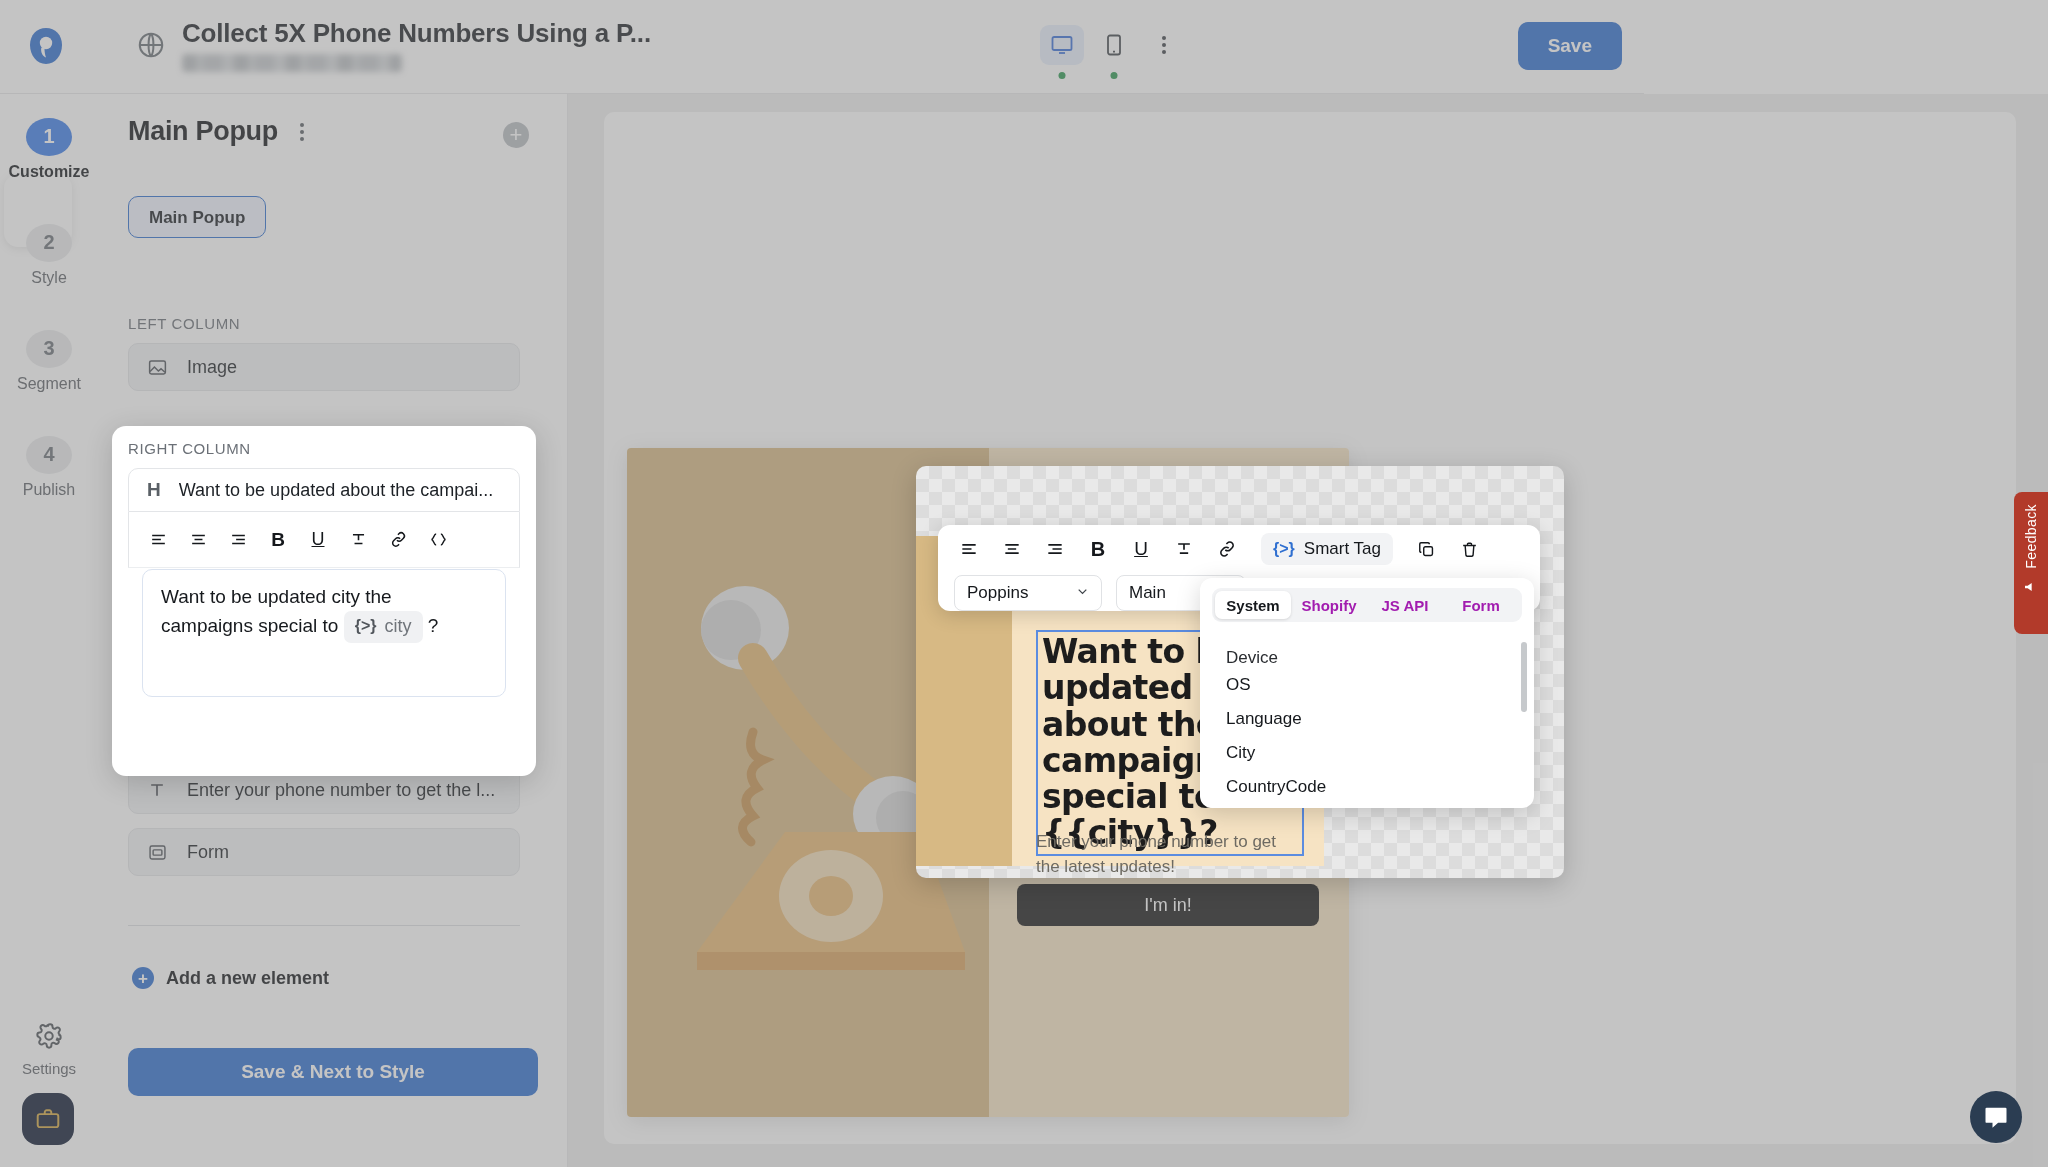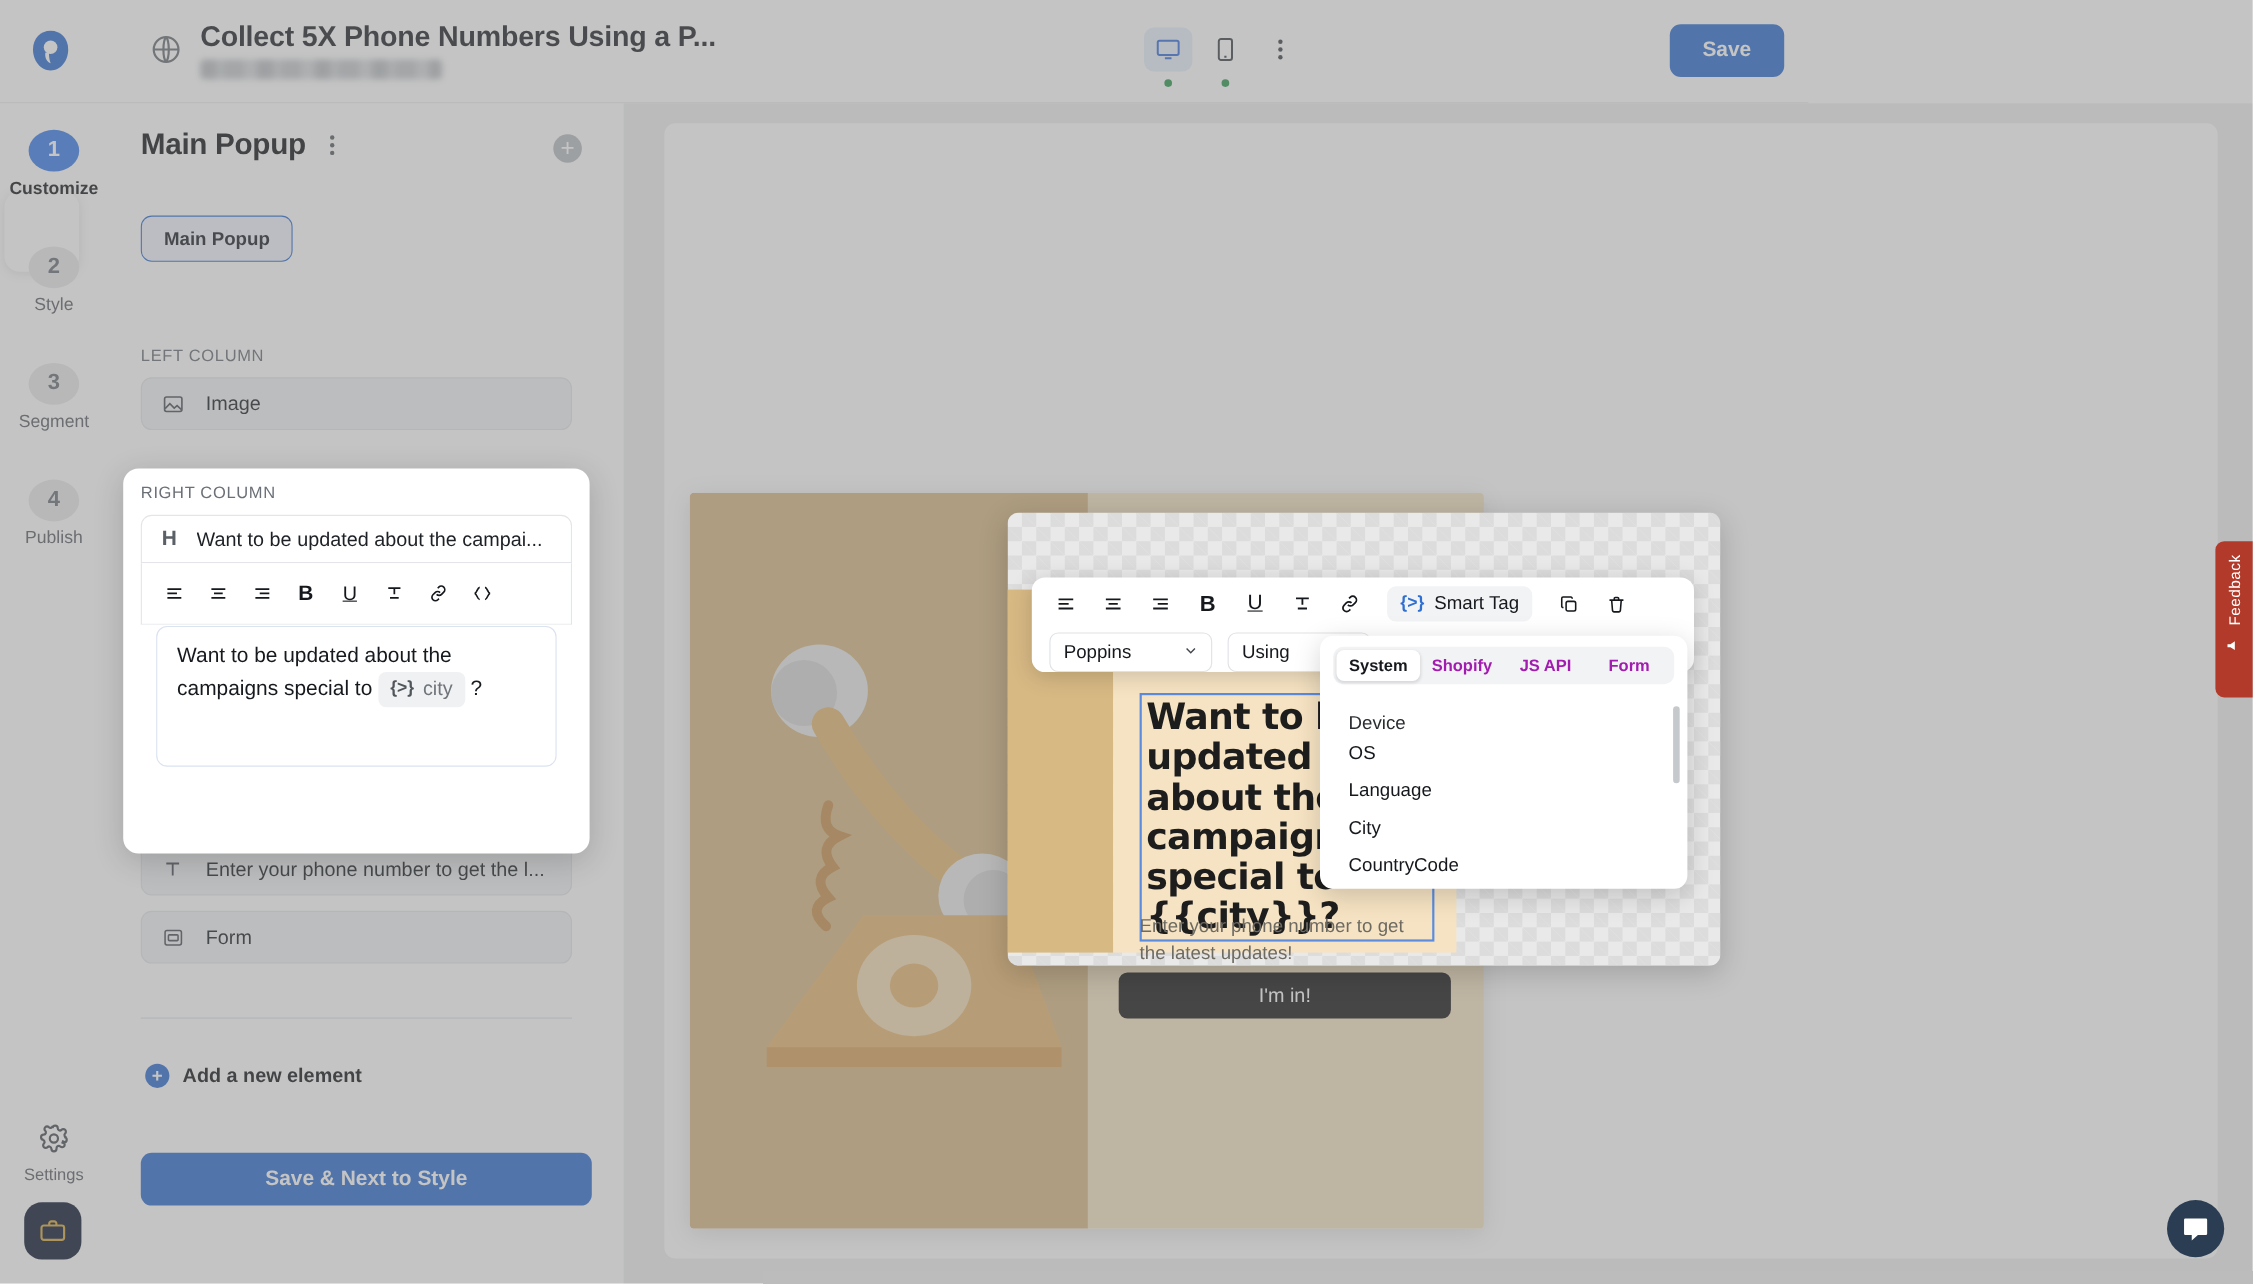--- a/index.html
+++ b/index.html
@@ -532,21 +532,21 @@
         </svg>
       </span>
       <span class="tb-ico">
         <svg width="19" height="19" viewBox="0 0 24 24" stroke="currentColor" stroke-width="1.9" fill="none">
           <path d="M9 5c-3 0-3 7-6 7 3 0 3 7 6 7M15 5c3 0 3 7 6 7-3 0-3 7-6 7"></path>
         </svg>
       </span>
     </div>
 
     <div class="edit-body">
-      <span>Want to be updated about the</span>
+      <span>Want to be updated city the</span>
       <span>campaigns special to</span>
       <span class="smart-pill">
         <span class="brace">{&gt;}</span>
         <span>city</span>
       </span>
       <span>?</span>
     </div>
   </div>
 
   <div class="editor-overlay">
@@ -606,21 +606,21 @@
     <div class="rt-row2">
       <div class="rt-select" style="width:148px;">
         <span>Poppins</span>
         <span>
           <svg width="13" height="13" viewBox="0 0 24 24" stroke="#41464c" stroke-width="2.4" fill="none">
               <path d="M5 8.5l7 7 7-7"></path>
             </svg>
         </span>
       </div>
       <div class="rt-select" style="width:130px;">
-        <span>Using</span>
+        <span>Main</span>
       </div>
     </div>
   </div>
 
   <div class="st-panel">
     <div class="st-tabs">
       <div class="st-tab active">System</div>
       <div class="st-tab">Shopify</div>
       <div class="st-tab">JS API</div>
       <div class="st-tab">Form</div>

